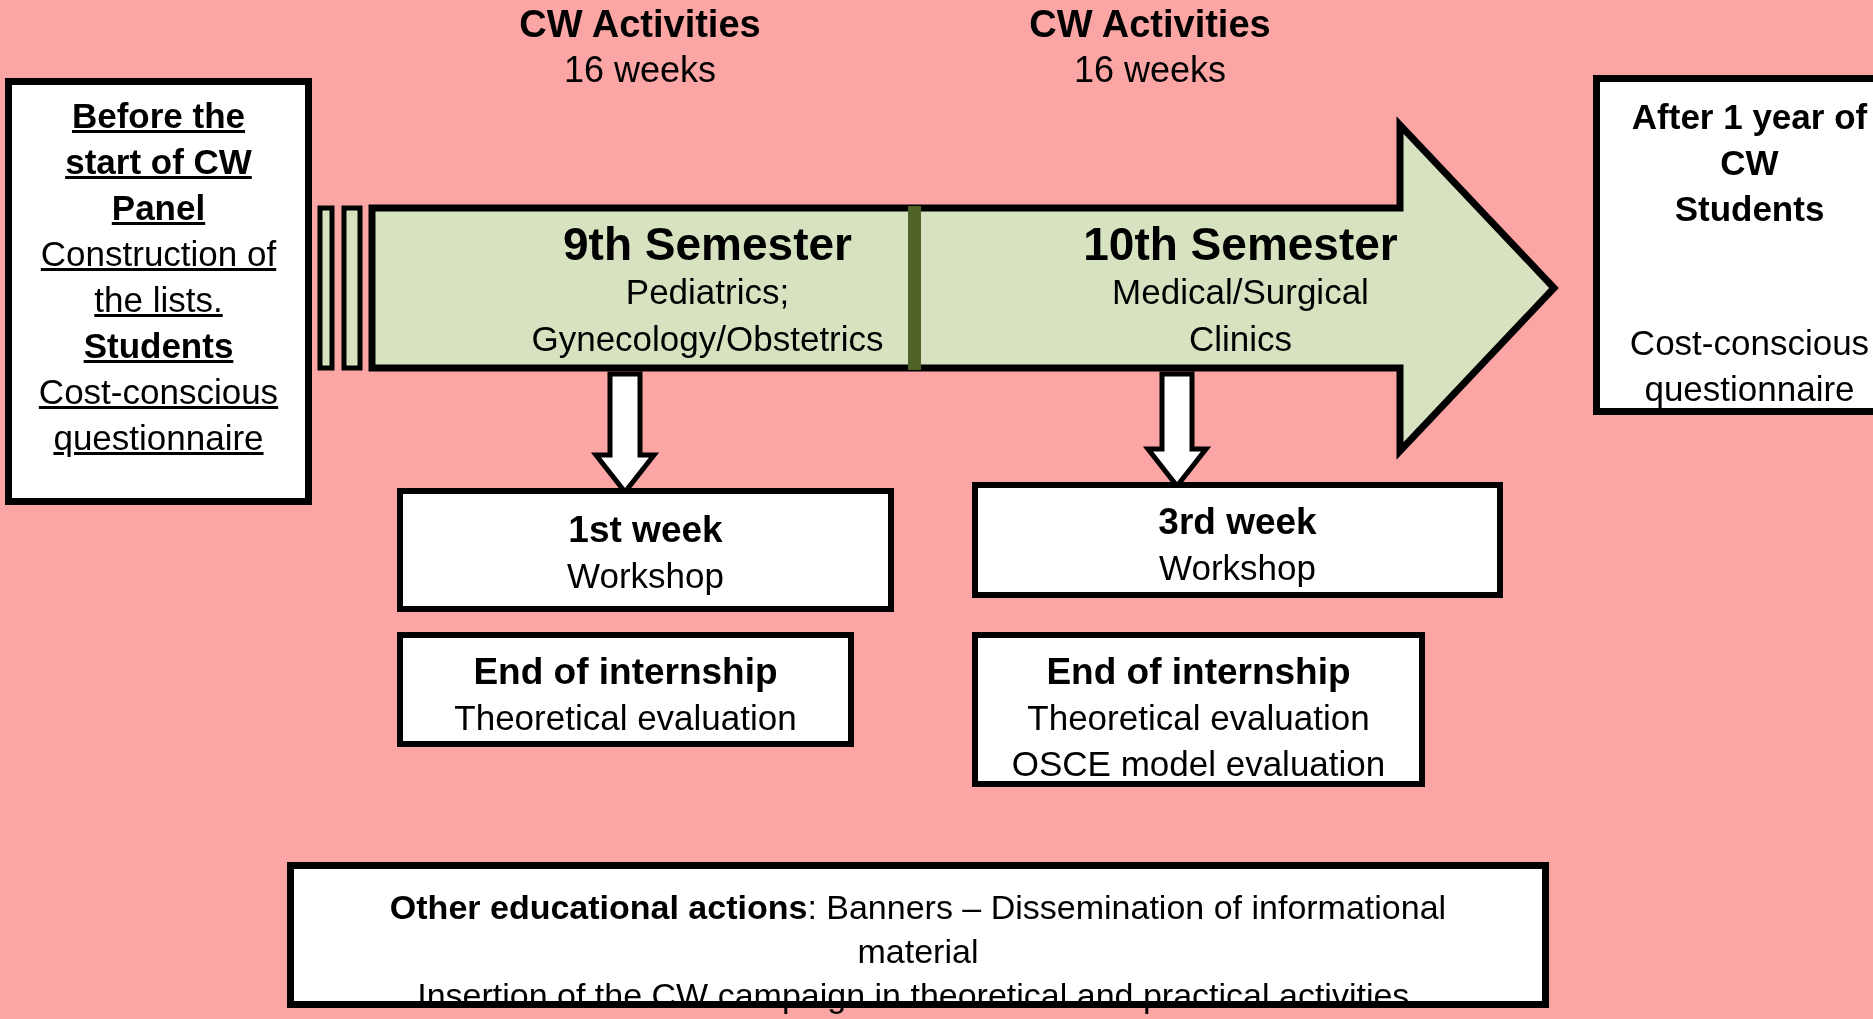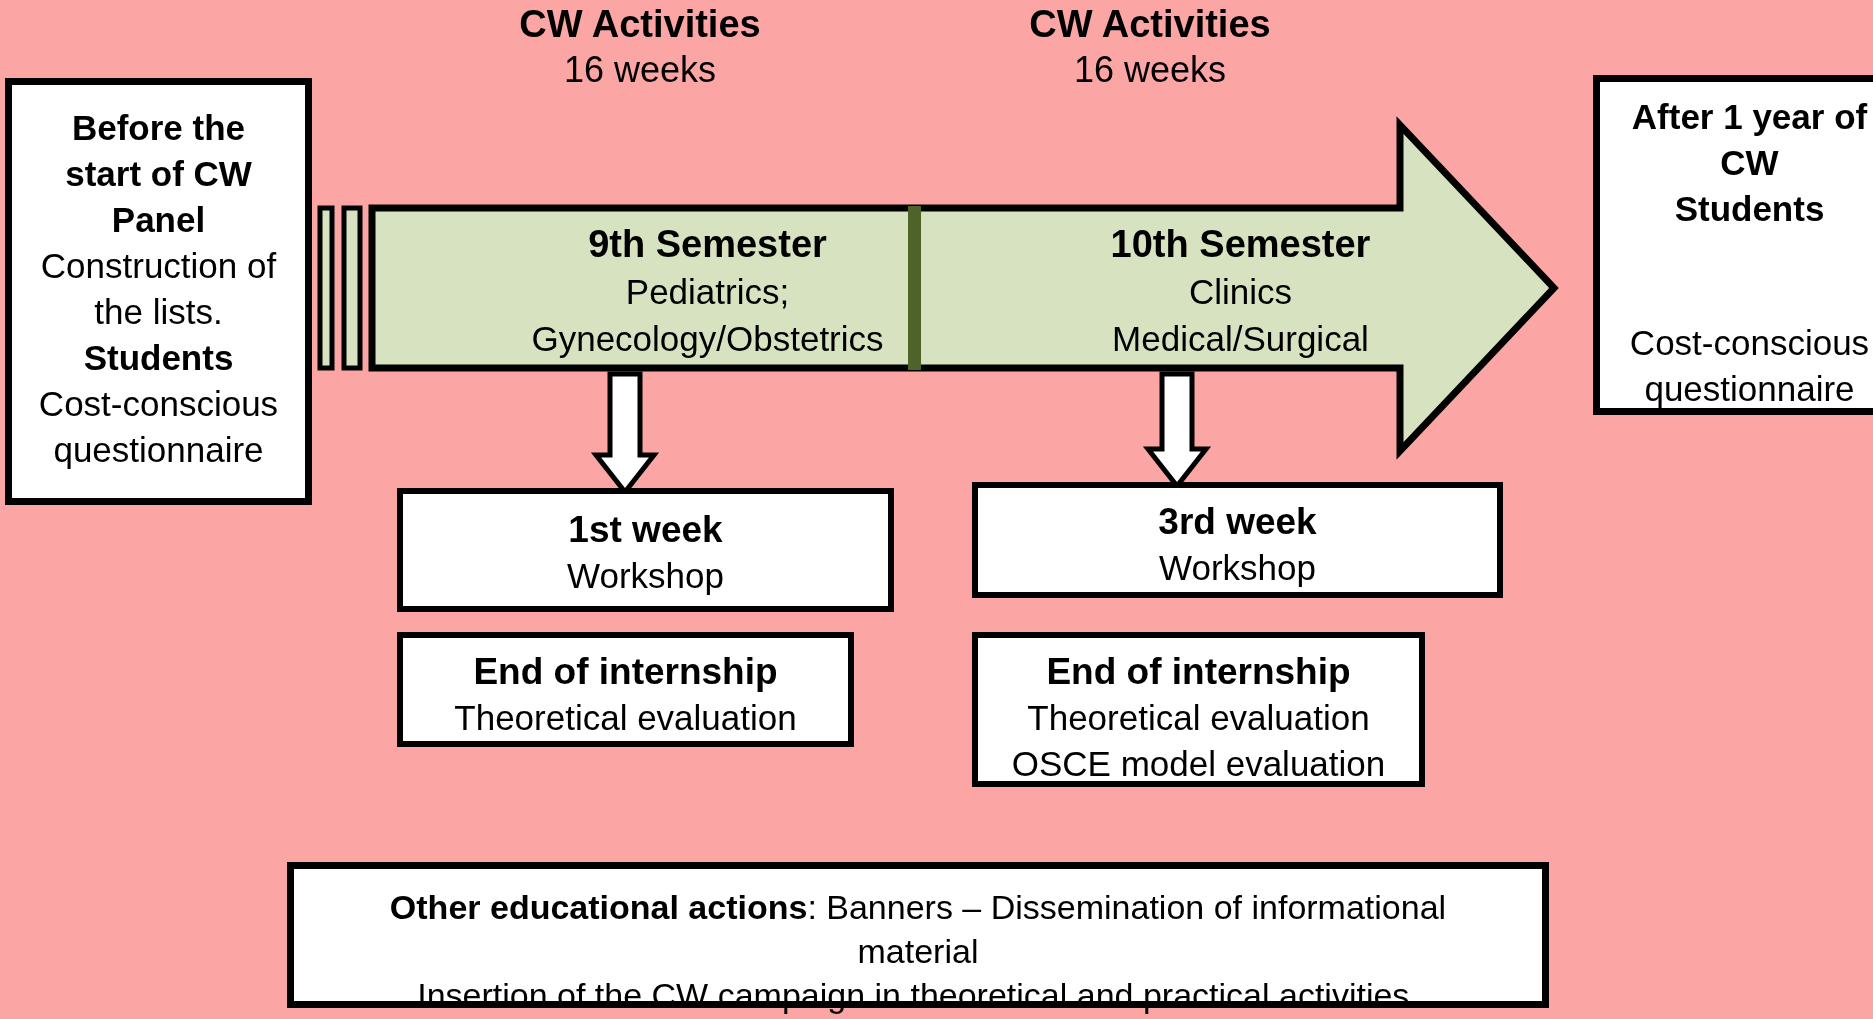--- a/index.html
+++ b/index.html
@@ -15,28 +15,28 @@
   .b{font-weight:bold;}
 
   .toplabel{position:absolute;top:2px;width:400px;text-align:center;}
   .tl-title{font-size:38px;font-weight:bold;line-height:45px;}
   .tl-sub{font-size:36px;line-height:45px;}
 
   .panel{position:absolute;background:#fff;border:7px solid #000;text-align:center;box-sizing:border-box;}
   .ln{font-size:35px;line-height:46px;white-space:nowrap;}
   .ln-t{font-size:37px;line-height:47px;font-weight:bold;white-space:nowrap;}
 
-  .before{left:5px;top:78px;width:307px;height:427px;padding-top:20px;}
+  .before{left:5px;top:78px;width:307px;height:427px;padding-top:8px;text-decoration:underline;}
   .after{left:1557px;top:75px;width:313px;height:340px;padding-top:12px;border-width:7px;margin-left:36px;}
   .after .sp{height:88px;}
 
   .seg{position:absolute;top:214px;height:154px;text-align:center;}
   .seg1{left:375px;width:535px;padding-left:65px;padding-top:6px;}
   .seg2{left:922px;width:477px;padding-left:80px;padding-top:6px;}
-  .seg .ttl{font-size:38px;font-weight:bold;line-height:48px;white-space:nowrap;}
+  .seg .ttl{font-size:46px;font-weight:bold;line-height:48px;white-space:nowrap;}
   .seg .sub{font-size:35px;line-height:47px;white-space:nowrap;}
 
   .week1{left:397px;top:488px;width:497px;height:124px;border-width:6px;padding-top:12px;}
   .week3{left:972px;top:482px;width:531px;height:116px;border-width:6px;padding-top:10px;}
   .end1{left:397px;top:632px;width:457px;height:115px;border-width:6px;padding-top:10px;}
   .end2{left:972px;top:632px;width:453px;height:155px;border-width:6px;padding-top:10px;}
 
   .bottom{left:287px;top:862px;width:1262px;height:146px;border-width:7px;padding-top:16px;}
   .bottom .ln{font-size:34px;line-height:44px;}
 </style>
@@ -75,22 +75,22 @@
   </div>
 
   <div class="seg seg1">
     <div class="ttl">9th Semester</div>
     <div class="sub">Pediatrics;</div>
     <div class="sub">Gynecology/Obstetrics</div>
   </div>
 
   <div class="seg seg2">
     <div class="ttl">10th Semester</div>
+    <div class="sub">Medical/Surgical</div>
     <div class="sub">Clinics</div>
-    <div class="sub">Medical/Surgical</div>
   </div>
 
   <div class="panel after">
     <div class="ln b">After 1 year of</div>
     <div class="ln b">CW</div>
     <div class="ln b">Students</div>
     <div class="sp"></div>
     <div class="ln">Cost-conscious</div>
     <div class="ln">questionnaire</div>
   </div>

